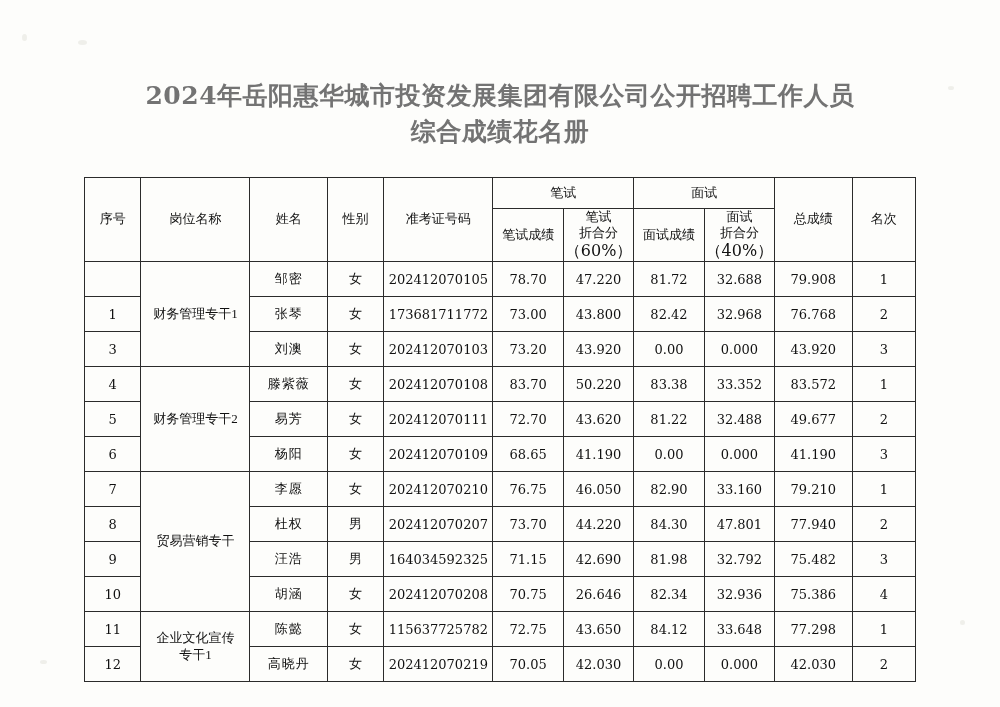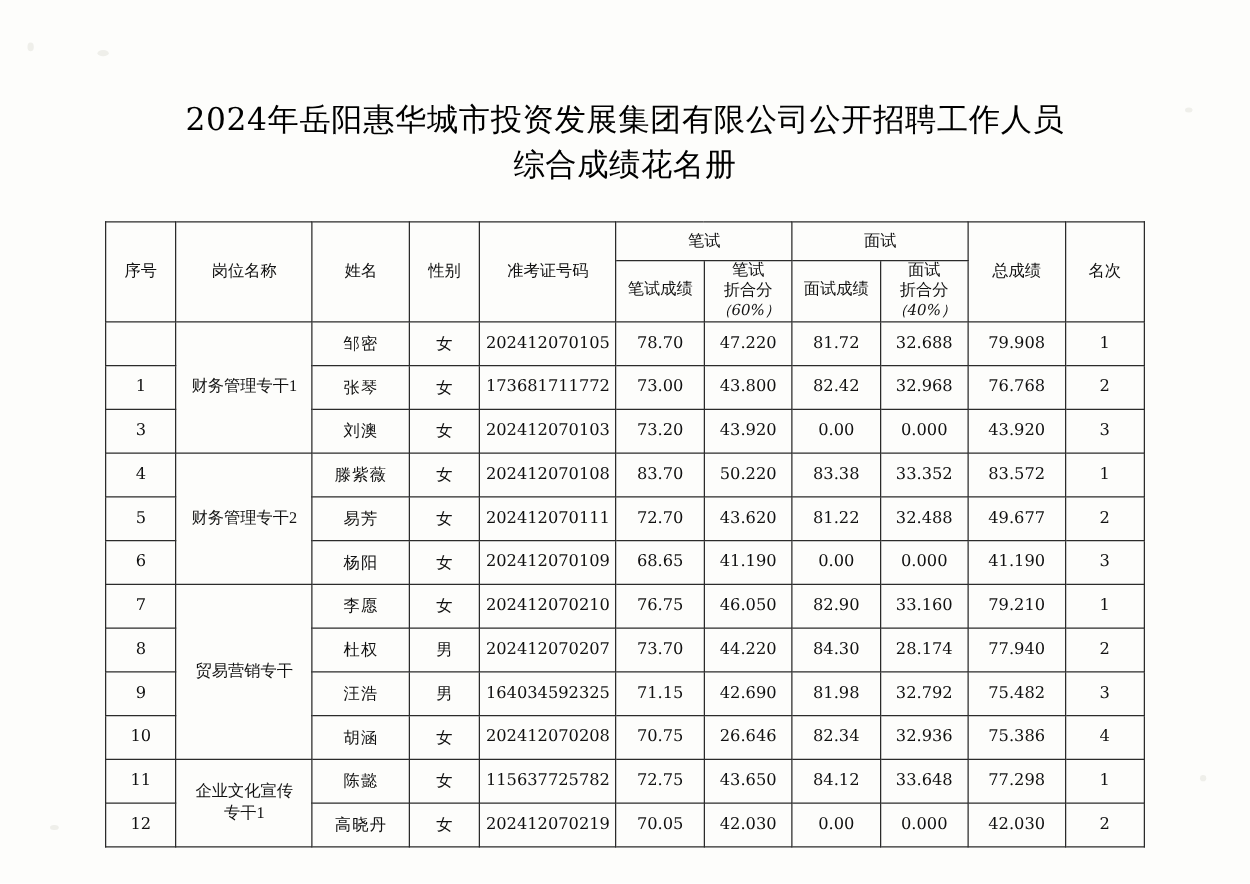--- a/index.html
+++ b/index.html
@@ -26,25 +26,25 @@
     background: #e9e9e4;
     border-radius: 50%;
     opacity: .75;
   }
   .title-block {
     padding-top: 78px;
     text-align: center;
   }
   .title-line {
     font-family: "DejaVu Serif", serif;
-    font-weight: normal;
+    font-weight: bold;
     font-size: 25px;
     letter-spacing: 0.5px;
     line-height: 1.45;
-    color: #000000;
+    color: #737373;
     text-align: center;
   }
   .table-wrap {
     margin: 26px auto 0 auto;
     width: 832px;
   }
   table.roster {
     border-collapse: collapse;
     width: 100%;
     table-layout: fixed;
@@ -68,22 +68,21 @@
   .h-tall {
     font-size: 14px;
   }
   .h-sub {
     height: 48px;
     font-size: 12.5px;
     line-height: 1.25;
   }
   .h-sub .pct {
     display: block;
-    font-size: 12px;
-    font-style: italic;
+    font-size: 16px;
   }
   td.body-cell {
     height: 34px;
   }
   .col-seq { width: 8%; }
   .col-post { width: 15.5%; }
   .col-name { width: 11%; }
   .col-sex { width: 8%; }
   .col-id { width: 15.5%; }
   .col-num { width: 10%; }
@@ -245,21 +244,21 @@
           <td class="body-cell">1</td>
         </tr>
         <tr>
           <td class="body-cell">8</td>
           <td class="body-cell name-cell">杜权</td>
           <td class="body-cell">男</td>
           <td class="body-cell">202412070207</td>
           <td class="body-cell">73.70</td>
           <td class="body-cell">44.220</td>
           <td class="body-cell">84.30</td>
-          <td class="body-cell">28.174</td>
+          <td class="body-cell">47.801</td>
           <td class="body-cell">77.940</td>
           <td class="body-cell">2</td>
         </tr>
         <tr>
           <td class="body-cell">9</td>
           <td class="body-cell name-cell">汪浩</td>
           <td class="body-cell">男</td>
           <td class="body-cell">164034592325</td>
           <td class="body-cell">71.15</td>
           <td class="body-cell">42.690</td>

